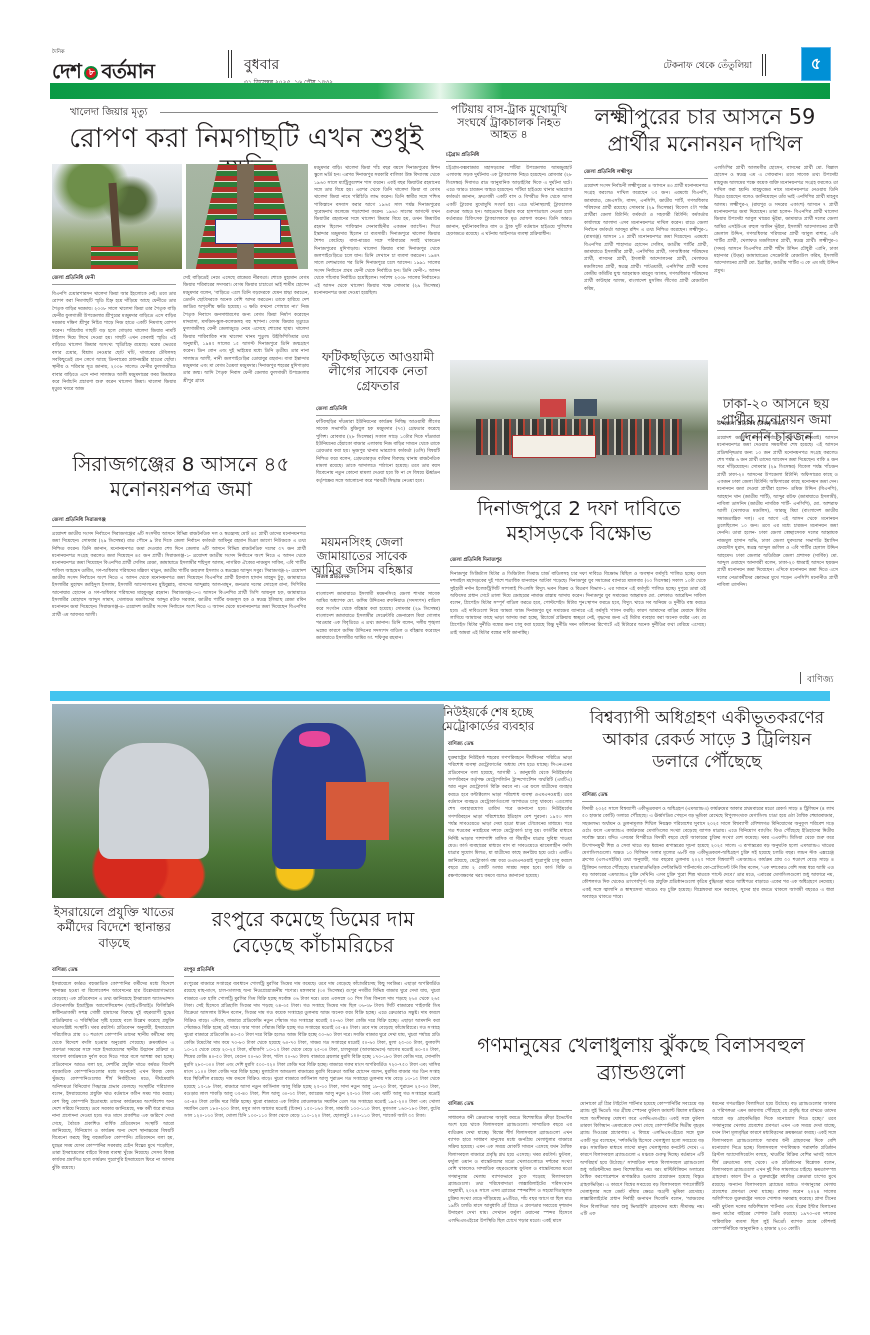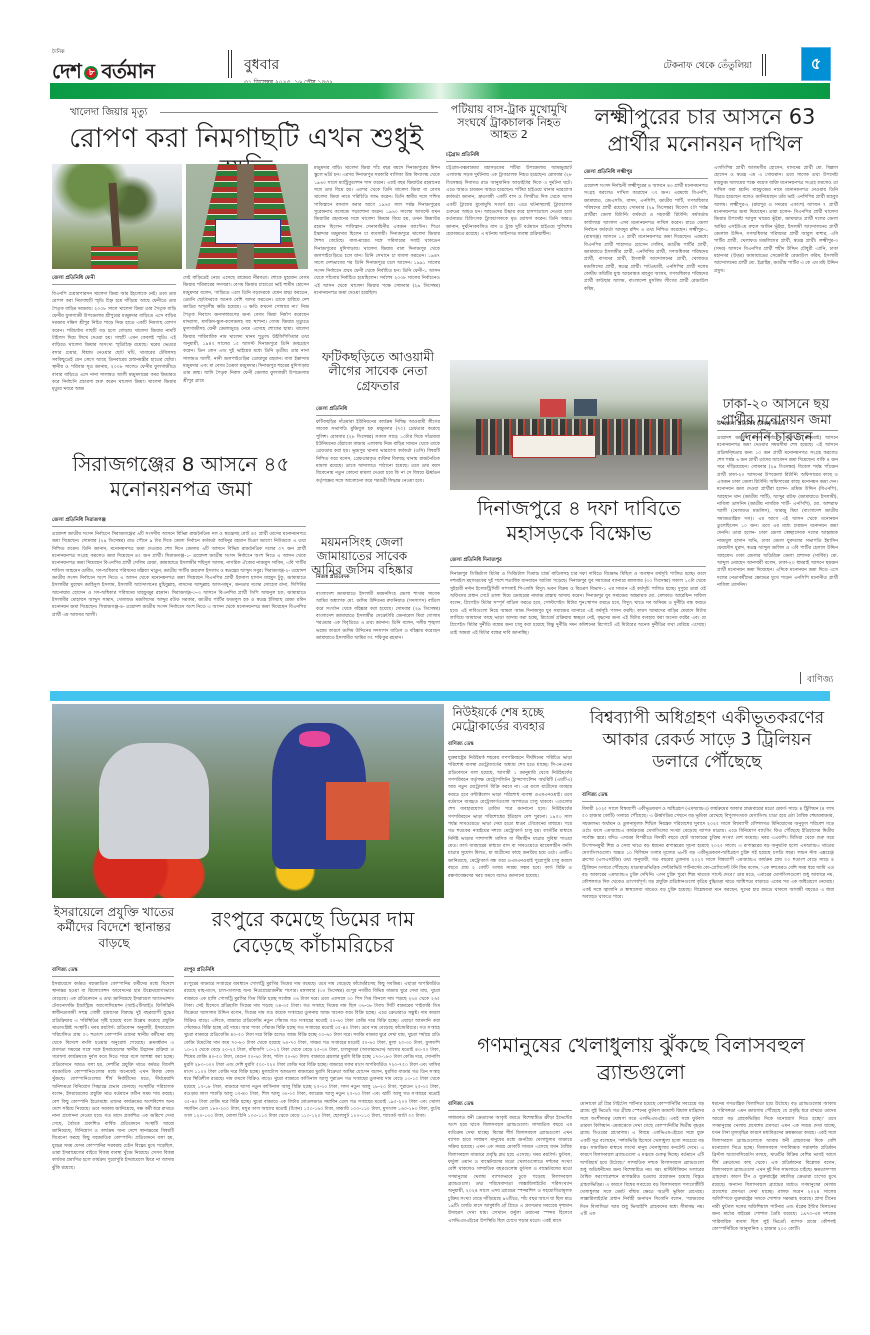--- a/index.html
+++ b/index.html
@@ -100,55 +100,55 @@
 <div class="abs body" style="left:316px;top:418px;width:124px;height:104px;">ফটিকছড়ির দাঁতমারা ইউনিয়নের কার্যক্রম নিষিদ্ধ আওয়ামী লীগের সাবেক সভাপতি মুজিবুল হক মজুমদার (৭৫) গ্রেফতার করেছে পুলিশ। রোববার (২৮ ডিসেম্বর) সকাল সাড়ে ১০টার দিকে দাঁতমারা ইউনিয়নের হেঁয়াকো বাজার এলাকায় নিজ বাড়ির সামনে থেকে তাকে গ্রেফতার করা হয়। ভূজপুর থানার ভারপ্রাপ্ত কর্মকর্তা (ওসি) বিষয়টি নিশ্চিত করে বলেন, গ্রেফতারকৃত ব্যক্তির বিরুদ্ধে থানায় রাজনৈতিক মামলা রয়েছে। তাকে আদালতে পাঠানো হয়েছে। তবে তার বয়স বিবেচনায় নতুন কোনো মামলা দেওয়া হবে কি না সে বিষয়ে ঊর্ধ্বতন কর্তৃপক্ষের সঙ্গে আলোচনা করে পরবর্তী সিদ্ধান্ত নেওয়া হবে।</div>
 
 <div class="abs headline" style="left:52px;top:452px;width:258px;font-size:20px;line-height:1.25;">সিরাজগঞ্জের 8 আসনে ৪৫ মনোনয়নপত্র জমা</div>
 <div class="abs byline" style="left:52px;top:516px;width:254px;">জেলা প্রতিনিধি সিরাজগঞ্জ</div>
 <div class="abs body" style="left:52px;top:530px;width:254px;height:132px;">ত্রয়োদশ জাতীয় সংসদ নির্বাচনে সিরাজগঞ্জের ৬টি সংসদীয় আসনে বিভিন্ন রাজনৈতিক দল ও স্বতন্ত্রসহ মোট ৪৫ প্রার্থী তাদের মনোনয়নপত্র জমা দিয়েছেন। সোমবার (২৯ ডিসেম্বর) রাত পৌনে ৯ টার দিকে জেলা নির্বাচন কর্মকর্তা আমিনুর রহমান মিঞা জাগো নিউজকে এ তথ্য নিশ্চিত করেন। তিনি জানান, মনোনয়নপত্র জমা দেওয়ার শেষ দিনে জেলার ৬টি আসনে বিভিন্ন রাজনৈতিক দলের ৫৭ জন প্রার্থী মনোনয়নপত্র সংগ্রহ করলেও জমা দিয়েছেন ৪৫ জন প্রার্থী। সিরাজগঞ্জ-১- ত্রয়োদশ জাতীয় সংসদ নির্বাচনে অংশ নিতে এ আসন থেকে মনোনয়নপত্র জমা দিয়েছেন বিএনপির প্রার্থী সেলিম রেজা, জামায়াতে ইসলামীর শহিদুল আলম, নাগরিক ঐক্যের নাজমুস সাকিব, এবি পার্টির শাকিল আহমেদ তামীম, গণ-অধিকার পরিষদের মল্লিকা খাতুন, জাতীয় পার্টির জহুরুল ইসলাম ও স্বতন্ত্রের আব্দুস সবুর। সিরাজগঞ্জ-২- ত্রয়োদশ জাতীয় সংসদ নির্বাচনে অংশ নিতে এ আসন থেকে মনোনয়নপত্র জমা দিয়েছেন বিএনপির প্রার্থী ইকবাল হাসান মাহমুদ টুকু, জামায়াতে ইসলামীর মুহাম্মদ জাহিদুল ইসলাম, ইসলামী আন্দোলনের মুহিবুল্লাহ, বাসদের আব্দুল্লাহ আল-মামুন, জনতার দলের সোহেল রানা, সিপিবির আনোয়ার হোসেন ও গণ-অধিকার পরিষদের মাহফুজুর রহমান। সিরাজগঞ্জ-৩-এ আসনে বিএনপির প্রার্থী ডিপি আয়নুল হক, জামায়াতে ইসলামীর মোহাম্মদ আব্দুস সামাদ, খেলাফত মজলিসের আব্দুর রউফ সরকার, জাতীয় পার্টির ফজলুল হক ও স্বতন্ত্র ইলিয়াছ রেজা রবিন মনোনয়ন জমা দিয়েছেন। সিরাজগঞ্জ-৪- ত্রয়োদশ জাতীয় সংসদ নির্বাচনে অংশ নিতে এ আসন থেকে মনোনয়নপত্র জমা দিয়েছেন বিএনপির প্রার্থী এম আকবর আলী।</div>
 
 <div class="abs headline" style="left:300px;top:536px;width:124px;font-size:12px;">ময়মনসিংহ জেলা জামায়াতের সাবেক আমির জসিম বহিষ্কার</div>
 <div class="abs byline" style="left:316px;top:573px;width:124px;">নিজস্ব প্রতিবেদক</div>
 <div class="abs body" style="left:316px;top:590px;width:124px;height:60px;">বাংলাদেশ জামায়াতে ইসলামী ময়মনসিংহ জেলা শাখার সাবেক আমির অধ্যাপক মো. জসিম উদ্দিনের রুকনিয়াত (সদস্যপদ) বাতিল করে সংগঠন থেকে বহিষ্কার করা হয়েছে। সোমবার (২৯ ডিসেম্বর) বাংলাদেশ জামায়াতে ইসলামীর সেক্রেটারি জেনারেল মিয়া গোলাম পরওয়ার এক বিবৃতিতে এ তথ্য জানান। তিনি বলেন, দলীয় শৃঙ্খলা ভঙ্গের কারণে জসিম উদ্দিনের সদস্যপদ বাতিল ও বহিষ্কার করেছেন জামায়াতে ইসলামীর আমির ডা. শফিকুর রহমান।</div>
 
-<div class="abs headline" style="left:446px;top:104px;width:126px;font-size:11px;">পটিয়ায় বাস-ট্রাক মুখোমুখি সংঘর্ষে ট্রাকচালক নিহত আহত 2</div>
+<div class="abs headline" style="left:446px;top:104px;width:126px;font-size:11px;">পটিয়ায় বাস-ট্রাক মুখোমুখি সংঘর্ষে ট্রাকচালক নিহত আহত ৪</div>
 <div class="abs byline" style="left:446px;top:151px;width:126px;">চট্টগ্রাম প্রতিনিধি</div>
 <div class="abs body" style="left:446px;top:164px;width:126px;height:198px;">চট্টগ্রাম-কক্সবাজার মহাসড়কের পটিয়া উপজেলার আমজুরহাট এলাকায় সড়ক দুর্ঘটনায় এক ট্রাকচালক নিহত হয়েছেন। রোববার (২৮ ডিসেম্বর) দিবাগত রাত আনুমানিক আড়াইটার দিকে এ দুর্ঘটনা ঘটে। এতে আরও চারজন আহত হয়েছেন। পটিয়া হাইওয়ে থানার ভারপ্রাপ্ত কর্মকর্তা জানান, দ্রুতগামী একটি বাস ও বিপরীত দিক থেকে আসা একটি ট্রাকের মুখোমুখি সংঘর্ষ হয়। এতে ঘটনাস্থলেই ট্রাকচালক গুরুতর আহত হন। আহতদের উদ্ধার করে হাসপাতালে নেওয়া হলে কর্তব্যরত চিকিৎসক ট্রাকচালককে মৃত ঘোষণা করেন। তিনি আরও জানান, দুর্ঘটনাকবলিত বাস ও ট্রাক দুটি বর্তমানে হাইওয়ে পুলিশের হেফাজতে রয়েছে। এ ঘটনায় আইনগত ব্যবস্থা প্রক্রিয়াধীন।</div>
 
-<div class="abs headline" style="left:576px;top:104px;width:258px;font-size:21px;line-height:1.3;">লক্ষ্মীপুরের চার আসনে 63 প্রার্থীর মনোনয়ন দাখিল</div>
+<div class="abs headline" style="left:576px;top:104px;width:258px;font-size:21px;line-height:1.3;">লক্ষ্মীপুরের চার আসনে 59 প্রার্থীর মনোনয়ন দাখিল</div>
 <div class="abs byline" style="left:584px;top:168px;width:124px;">জেলা প্রতিনিধি লক্ষ্মীপুর</div>
 <div class="abs body" style="left:584px;top:182px;width:124px;height:180px;">ত্রয়োদশ সংসদ নির্বাচনী লক্ষ্মীপুরের ৪ আসনে ৪৩ প্রার্থী মনোনয়নপত্র সংগ্রহ করলেও দাখিল করেছেন ৩৫ জন। এরমধ্যে বিএনপি, জামায়াত, জেএসডি, বাসদ, এনসিপি, জাতীয় পার্টি, গণঅধিকার পরিষদের প্রার্থী রয়েছে। সোমবার (২৯ ডিসেম্বর) বিকেল ৫টা পর্যন্ত প্রার্থীরা জেলা রিটার্নিং কর্মকর্তা ও সহকারী রিটার্নিং কর্মকর্তার কার্যালয়ে আলাদা এসব মনোনয়নপত্র দাখিল করেন। রাতে জেলা নির্বাচন কর্মকর্তা আবদুর রশিদ এ তথ্য নিশ্চিত করেছেন। লক্ষ্মীপুর-১ (রামগঞ্জ) আসনে ১০ প্রার্থী মনোনয়নপত্র জমা দিয়েছেন। এরমধ্যে বিএনপির প্রার্থী শাহাদাত হোসেন সেলিম, জাতীয় পার্টির প্রার্থী, জামায়াতে ইসলামীর প্রার্থী, এনসিপির প্রার্থী, গণঅধিকার পরিষদের প্রার্থী, বাসদের প্রার্থী, ইসলামী আন্দোলনের প্রার্থী, খেলাফত মজলিসের প্রার্থী, স্বতন্ত্র প্রার্থী। পাটওয়ারী, এনসিপির প্রার্থী দলের কেন্দ্রীয় কমিটির যুগ্ম আহবায়ক মাহবুব আলম, গণঅধিকার পরিষদের প্রার্থী কাউছার আলম, বাংলাদেশ মুসলিম লীগের প্রার্থী রেজাউল করিম,</div>
 <div class="abs body" style="left:714px;top:164px;width:124px;height:198px;">এলডিপির প্রার্থী আলমগীর হোসেন, বাসদের প্রার্থী মো. বিল্লাল হোসেন ও স্বতন্ত্র এম এ গোফরান। তবে সাবেক তথ্য উপদেষ্টা মাহফুজ আলমের পক্ষে কয়েক ব্যক্তি মনোনয়নপত্র সংগ্রহ করলেও তা দাখিল করা হয়নি। মাহফুজের নামে মনোনয়নপত্র নেওয়ায় তিনি বিব্রত হয়েছেন বলেও জানিয়েছেন তাঁর ভাই এনসিপির প্রার্থী মাহবুব আলম। লক্ষ্মীপুর-২ (রায়পুর ও সদরের একাংশ) আসনে ৭ প্রার্থী মনোনয়নপত্র জমা দিয়েছেন। তারা হলেন- বিএনপির প্রার্থী খালেদা জিয়ার উপদেষ্টা আবুল খায়ের ভূঁইয়া, জামায়াত প্রার্থী দলের জেলা আমির এসইউএম রুহুল আমিন ভূঁইয়া, ইসলামী আন্দোলনের প্রার্থী জেলাল উদ্দিন, গণঅধিকার পরিষদের প্রার্থী আবুল বাশার, এবি পার্টির প্রার্থী, খেলাফত মজলিসের প্রার্থী, স্বতন্ত্র প্রার্থী। লক্ষ্মীপুর-৩ (সদর) আসনে বিএনপির প্রার্থী শহীদ উদ্দিন চৌধুরী এ্যানি, ঢাকা মহানগর (উত্তর) জামায়াতের সেক্রেটারি রেজাউল করিম, ইসলামী আন্দোলনের প্রার্থী মো. ইব্রাহিম, জাতীয় পার্টির এ কে এম মহি উদ্দিন প্রমুখ।</div>
 
 <div class="abs photo ph-protest" style="left:450px;top:360px;width:258px;height:130px;">
     <div class="bus"></div>
     <div class="bus2"></div>
     <div class="crowd"></div>
     <div class="banner"></div>
   </div>
-<div class="abs headline" style="left:450px;top:496px;width:258px;font-size:20px;line-height:1.25;">দিনাজপুরে ৪ দফা দাবিতে মহাসড়কে বিক্ষোভ</div>
+<div class="abs headline" style="left:450px;top:496px;width:258px;font-size:20px;line-height:1.25;">দিনাজপুরে 2 দফা দাবিতে মহাসড়কে বিক্ষোভ</div>
 <div class="abs byline" style="left:450px;top:556px;width:256px;">জেলা প্রতিনিধি দিনাজপুর</div>
 <div class="abs body" style="left:450px;top:570px;width:256px;height:96px;">দিনাজপুর ডিজিটাল মিটার ও ডিজিটাল ডিমান্ড চার্জ বাতিলসহ চার দফা দাবিতে বিক্ষোভ মিছিল ও অবস্থান কর্মসূচি পালিত হচ্ছে। ফলে দশমাইল মহাসড়কের দুই পাশে শতাধিক যানবাহন আটকা পড়েছে। দিনাজপুর যুব সমাজের ব্যানারে মঙ্গলবার (৩০ ডিসেম্বর) সকাল ১০টা থেকে সুইহারী নর্দান ইলেকট্রিসিটি সাপলাই পিএলসি বিদ্যুৎ ভবন বিক্রয় ও বিতরণ বিভাগ-১ এর সামনে এই কর্মসূচি পালিত হচ্ছে। দুপুরে তারা ওই অফিসের প্রধান গেটে তালা দিয়ে জোহরের নামাজ রাস্তায় আদায় করেন। দিনাজপুর যুব সমাজের আহ্বায়ক মো. মেশকাত আরেফিন সাকিল বলেন, প্রিপেইড মিটার সম্পূর্ণ বাতিল করতে হবে, পোস্টপেইড মিটার পুনঃস্থাপন করতে হবে, বিদ্যুৎ খাতে সব অনিয়ম ও দুর্নীতি বন্ধ করতে হবে। এই দাবিগুলো নিয়ে আমরা আজ দিনাজপুর যুব সমাজের ব্যানারে এই কর্মসূচি পালন করছি। কারণ আমাদের বাড়ির মেয়াদে মিটার লাগিয়ে আমাদের কাছে ভাড়া আদায় করা হচ্ছে, রিচার্জে প্রক্রিয়ায় স্বচ্ছতা নেই, বৃদ্ধদের জন্য এই মিটার ব্যবহার করা অনেক কষ্টের এবং যে প্রিপেইড মিটার দুর্নীতি বন্ধের জন্য চালু করা হয়েছে কিন্তু দুর্নীতি দমন কমিশনের রিপোর্টে এই মিটারের অনেক দুর্নীতির কথা বেরিয়ে এসেছে। তাই আমরা এই মিটার বন্ধের দাবি জানাচ্ছি।</div>
 
 <div class="abs headline" style="left:714px;top:362px;width:124px;font-size:13px;line-height:1.25;margin-top:34px;">ঢাকা-২০ আসনে ছয় প্রার্থীর মনোনয়ন জমা দেননি চারজন</div>
 <div class="abs byline" style="left:717px;top:420px;width:121px;">উপজেলা প্রতিনিধি (ঢাকা) সাভার</div>
 <div class="abs body" style="left:717px;top:434px;width:121px;height:232px;">ত্রয়োদশ জাতীয় সংসদ নির্বাচনে ঢাকা-২০ (ধামরাই) আসনে মনোনয়নপত্র জমা দেওয়ার সময়সীমা শেষ হয়েছে। এই আসনে প্রতিদ্বন্দ্বিতার জন্য ১০ জন প্রার্থী মনোনয়নপত্র সংগ্রহ করলেও শেষ পর্যন্ত ৬ জন প্রার্থী তাদের আবেদন জমা দিয়েছেন। বাকি ৪ জন সরে দাঁড়িয়েছেন। সোমবার (২৯ ডিসেম্বর) বিকেল পর্যন্ত পাঁচজন প্রার্থী ঢাকা-২০ আসনের উপজেলা রিটার্নিং অফিসারের কাছে ও একজন ঢাকা জেলা রিটার্নিং অফিসারের কাছে মনোনয়ন জমা দেন। মনোনয়ন জমা দেওয়া প্রার্থীরা হলেন- তমিজ উদ্দিন (বিএনপি), আহছান খান (জাতীয় পার্টি), আব্দুর রউফ (জামায়াতে ইসলামী), নাবিলা তাসনিদ (জাতীয় নাগরিক পার্টি- এনসিপি), মো. আশরাফ আলী (খেলাফত মজলিস), আরজু মিয়া (বাংলাদেশ জাতীয় সমাজতান্ত্রিক দল)। এর আগে এই আসন থেকে মনোনয়ন তুলেছিলেন ১০ জন। তবে এর মধ্যে চারজন মনোনয়ন জমা দেননি। তারা হলেন- ঢাকা জেলা স্বেচ্ছাসেবক দলের আহ্বায়ক নাজমুল হাসান অভি, ঢাকা জেলা যুবদলের সভাপতি ইয়াসিন ফেরদৌস মুরাদ, স্বতন্ত্র আব্দুল জলিল ও এবি পার্টির হেলাল উদ্দিন আহমেদ। ঢাকা জেলার অতিরিক্ত জেলা প্রশাসক (সার্বিক) মো. আব্দুল ওয়াহেদ আনসারী বলেন, ঢাকা-২০ ধামরাই আসনে ছয়জন প্রার্থী মনোনয়ন জমা দিয়েছেন। এদিকে মনোনয়ন জমা দিতে এসে দলের নেতাকর্মীদের ক্ষোভের মুখে পড়েন এনসিপি মনোনীত প্রার্থী নাবিলা তাসনিদ।</div>
 
 <div class="abs section-bar" style="left:800px;top:672px;"></div>
 <div class="abs section-label" style="left:807px;top:672px;">বাণিজ্য</div>
 <div class="abs blue-band" style="left:50px;top:691px;width:780px;height:10px;"></div>
 
 <div class="abs photo ph-market" style="left:52px;top:704px;width:392px;height:194px;">
     <div class="man"></div>
     <div class="woman"></div>
     <div class="mask"></div>
     <div class="crates"></div>
   </div>
 
-<div class="abs headline" style="left:436px;top:706px;width:124px;font-size:11.5px;line-height:1.2;">নিউইয়র্কে শেষ হচ্ছে মেট্রোকার্ডের ব্যবহার</div>
+<div class="abs headline" style="left:426px;top:706px;width:124px;font-size:11.5px;line-height:1.2;font-family:Liberation Serif, serif;">নিউইয়র্কে শেষ হচ্ছে মেট্রোকার্ডের ব্যবহার</div>
 <div class="abs byline" style="left:448px;top:740px;width:124px;">বাণিজ্য ডেস্ক</div>
 <div class="abs body" style="left:448px;top:754px;width:124px;height:272px;">যুক্তরাষ্ট্রের নিউইয়র্ক শহরের গণপরিবহনে দীর্ঘদিনের পরিচিত ভাড়া পরিশোধ ব্যবস্থা মেট্রোকার্ডের অধ্যায় শেষ হতে যাচ্ছে। সিএনএনের প্রতিবেদনে বলা হয়েছে, আগামী ১ জানুয়ারি থেকে নিউইয়র্কের গণপরিবহন কর্তৃপক্ষ মেট্রোপলিটন ট্রান্সপোর্টেশন অথরিটি (এমটিএ) আর নতুন মেট্রোকার্ড বিক্রি করবে না। এর ফলে যাত্রীদের ব্যবহার করতে হবে কন্টাক্টলেস ভাড়া পরিশোধ ব্যবস্থা ওএমএনওয়াই। তবে বর্তমানে ব্যবহৃত মেট্রোকার্ডগুলো আপাতত চালু থাকবে। এগুলোর শেষ ব্যবহারযোগ্য তারিখ পরে জানানো হবে। নিউইয়র্কের গণপরিবহনে ভাড়া পরিশোধের ইতিহাস বেশ পুরনো। ১৯৫৩ সাল পর্যন্ত সাবওয়েতে ভাড়া দেয়া হতো ধাতব টোকেনের মাধ্যমে। পরে গত শতকের নব্বইয়ের দশকে মেট্রোকার্ড চালু হয়। কার্ডটির মাধ্যমে নির্দিষ্ট ভাড়ার পাশাপাশি মাসিক বা সীমাহীন যাত্রার সুবিধা পাওয়া যেত। কার্ড ব্যবহারের মাধ্যমে বাস বা সাবওয়েতে ঝামেলাহীন বদলি যাত্রার সুযোগ মিলত, যা যাত্রীদের কাছে জনপ্রিয় হয়ে ওঠে। এমটিএ জানিয়েছে, মেট্রোকার্ড বন্ধ করে ওএমএনওয়াই পুরোপুরি চালু করলে বছরে প্রায় ২ কোটি ডলার সাশ্রয় সম্ভব হবে। কার্ড বিক্রি ও রক্ষণাবেক্ষণের খরচ কমবে বলেও জানানো হয়েছে।</div>
 
 <div class="abs headline" style="left:580px;top:706px;width:254px;font-size:17px;line-height:1.3;">বিশ্বব্যাপী অধিগ্রহণ একীভূতকরণের আকার রেকর্ড সাড়ে 3 ট্রিলিয়ন ডলারে পৌঁছেছে</div>
 <div class="abs byline" style="left:582px;top:791px;width:252px;">বাণিজ্য ডেস্ক</div>
 <div class="abs body" style="left:582px;top:805px;width:252px;height:222px;">বিদায়ী ২০২৫ সালে বিশ্বব্যাপী একীভূতকরণ ও অধিগ্রহণ (এমঅ্যান্ডএ) কার্যক্রমের আকার প্রথমবারের মতো রেকর্ড সাড়ে ৪ ট্রিলিয়ন (৪ লাখ ৫০ হাজার কোটি) ডলারে পৌঁছেছে। এ ঊর্ধ্বগতির পেছনে বড় ভূমিকা রেখেছে বিপুলসংখ্যক মেগাডিল। চাঙা হয়ে ওঠা বৈশ্বিক শেয়ারবাজার, সহজলভ্য অর্থায়ন ও তুলনামূলক শিথিল নিয়ন্ত্রক পরিবেশের সুবাদে ২০২৫ সালে বিশ্বব্যাপী কৌশলগত বিনিয়োগের অনুকূল পরিবেশ গড়ে ওঠে। ফলে এমঅ্যান্ডএ কার্যক্রমের মেগাডিলের সংখ্যা বেড়েছে ব্যাপক মাত্রায়। এতে বিনিয়োগ ব্যাংকিং ফিও পৌঁছেছে ইতিহাসের দ্বিতীয় সর্বোচ্চ স্তরে। যদিও এসবের বিপরীতে বিদায়ী বছরে ছোট আকারের চুক্তির সংখ্যা বেশ কমেছে। খবর এএফপি। মিডিয়া থেকে শুরু করে উৎপাদনমুখী শিল্প ও সেবা খাতে বড় ধরনের রূপান্তরের সূচনা হয়েছে ২০২৫ সালে। এ রূপান্তরের বড় অনুঘটক হলো এমঅ্যান্ডএ খাতের মেগাডিলগুলো। অন্তত ১০ বিলিয়ন ডলার মূল্যের ৬৮টি বড় একীভূতকরণ-অধিগ্রহণ চুক্তি সই হয়েছে চলতি বছর। লন্ডন স্টক এক্সচেঞ্জ গ্রুপের (এলএসইজি) তথ্য অনুযায়ী, গত বছরের তুলনায় ২০২৫ সালে বিশ্বব্যাপী এমঅ্যান্ডএ কার্যক্রম প্রায় ৫০ শতাংশ বেড়ে সাড়ে ৪ ট্রিলিয়ন ডলারে পৌঁছেছে। যাতায়াতভিত্তিক সেন্টারভিউ পার্টনার্সের কো-প্রেসিডেন্ট টনি কিম বলেন, 'এক দশকেরও বেশি সময় ধরে আমি এত বড় আকারের এমঅ্যান্ডএ চুক্তি দেখিনি। এসব চুক্তি পুরো শিল্প খাতকে পাল্টে দেবে।' তার মতে, এবারের মেগাডিলগুলো শুধু আকারে নয়, কৌশলগত দিক থেকেও তাৎপর্যপূর্ণ। বড় প্রযুক্তি প্রতিষ্ঠানগুলো কৃত্রিম বুদ্ধিমত্তা খাতে আধিপত্য বাড়াতে একের পর এক অধিগ্রহণে নেমেছে। একই সঙ্গে জ্বালানি ও স্বাস্থ্যসেবা খাতেও বড় চুক্তি হয়েছে। বিশ্লেষকরা মনে করছেন, সুদের হার কমতে থাকলে আগামী বছরেও এ ধারা অব্যাহত থাকতে পারে।</div>
 
 <div class="abs headline" style="left:52px;top:905px;width:124px;font-size:12px;line-height:1.28;">ইসরায়েলে প্রযুক্তি খাতের কর্মীদের বিদেশে স্থানান্তর বাড়ছে</div>
 <div class="abs byline" style="left:52px;top:966px;width:122px;">বাণিজ্য ডেস্ক</div>
 <div class="abs body" style="left:52px;top:980px;width:122px;height:306px;">ইসরায়েলে কর্মরত বহুজাতিক কোম্পানির কর্মীদের মধ্যে বিদেশে স্থানান্তর হওয়া বা রিলোকেশন আবেদনের হার উল্লেখযোগ্যভাবে বেড়েছে। এক প্রতিবেদনে এ তথ্য জানিয়েছে ইসরায়েল অ্যাডভান্সড টেকনোলজি ইন্ডাস্ট্রিজ অ্যাসোসিয়েশন (আইএটিআই)। ফিলিস্তিনি স্বাধীনতাকামী সশস্ত্র গোষ্ঠী হামাসের বিরুদ্ধে দুই বছরব্যাপী যুদ্ধের প্রতিক্রিয়ায় এ পরিস্থিতির সৃষ্টি হয়েছে বলে উল্লেখ করেছে প্রযুক্তি খাতসংশ্লিষ্ট সংস্থাটি। খবর রয়টার্স। প্রতিবেদন অনুযায়ী, ইসরায়েলে পরিচালিত প্রায় ৫৩ শতাংশ কোম্পানি তাদের স্থানীয় কর্মীদের কাছ থেকে বিদেশে বদলি হওয়ার অনুরোধ পেয়েছে। ক্রমবর্ধমান এ প্রবণতা সময়ের সঙ্গে সঙ্গে ইসরায়েলের স্থানীয় উদ্ভাবন প্রক্রিয়া ও গবেষণা কার্যক্রমকে দুর্বল করে দিতে পারে বলে আশঙ্কা করা হচ্ছে। প্রতিবেদনে আরও বলা হয়, দেশটির প্রযুক্তি খাতে কর্মরত বিদেশি বহুজাতিক কোম্পানিগুলোর মধ্যে অনেকেই এখন বিকল্প কেন্দ্র খুঁজছে। কোম্পানিগুলোর শীর্ষ নির্বাহীদের মতে, দীর্ঘমেয়াদি অনিশ্চয়তা বিনিয়োগ সিদ্ধান্তে প্রভাব ফেলছে। সংস্থাটির পরিচালক বলেন, ইসরায়েলের প্রযুক্তি খাত বর্তমানে কঠিন সময় পার করছে। বেশ কিছু কোম্পানি ইতোমধ্যে তাদের কার্যক্রমের অংশবিশেষ অন্য দেশে সরিয়ে নিয়েছে। তবে সরকার জানিয়েছে, দক্ষ কর্মী ধরে রাখতে নানা প্রণোদনা দেওয়া হবে। গত মাসে প্রকাশিত এক জরিপে দেখা গেছে, বৈঠকে প্রকাশিত বার্ষিক প্রতিবেদনে সংস্থাটি আরো জানিয়েছে, বিনিয়োগ ও কার্যক্রম অন্য দেশে স্থানান্তরের বিষয়টি বিবেচনা করছে কিছু বহুজাতিক কোম্পানি। প্রতিবেদনে বলা হয়, যুদ্ধের সময় যেসব কোম্পানির সরবরাহ চেইন বিঘ্নের মুখে পড়েছিল, তারা ইসরায়েলের বাইরে বিকল্প ব্যবস্থা খুঁজে নিয়েছে। সেসব বিকল্প কার্যকর প্রমাণিত হলে কার্যক্রম পুরোপুরি ইসরায়েলে ফিরে না আসার ঝুঁকি রয়েছে।</div>

